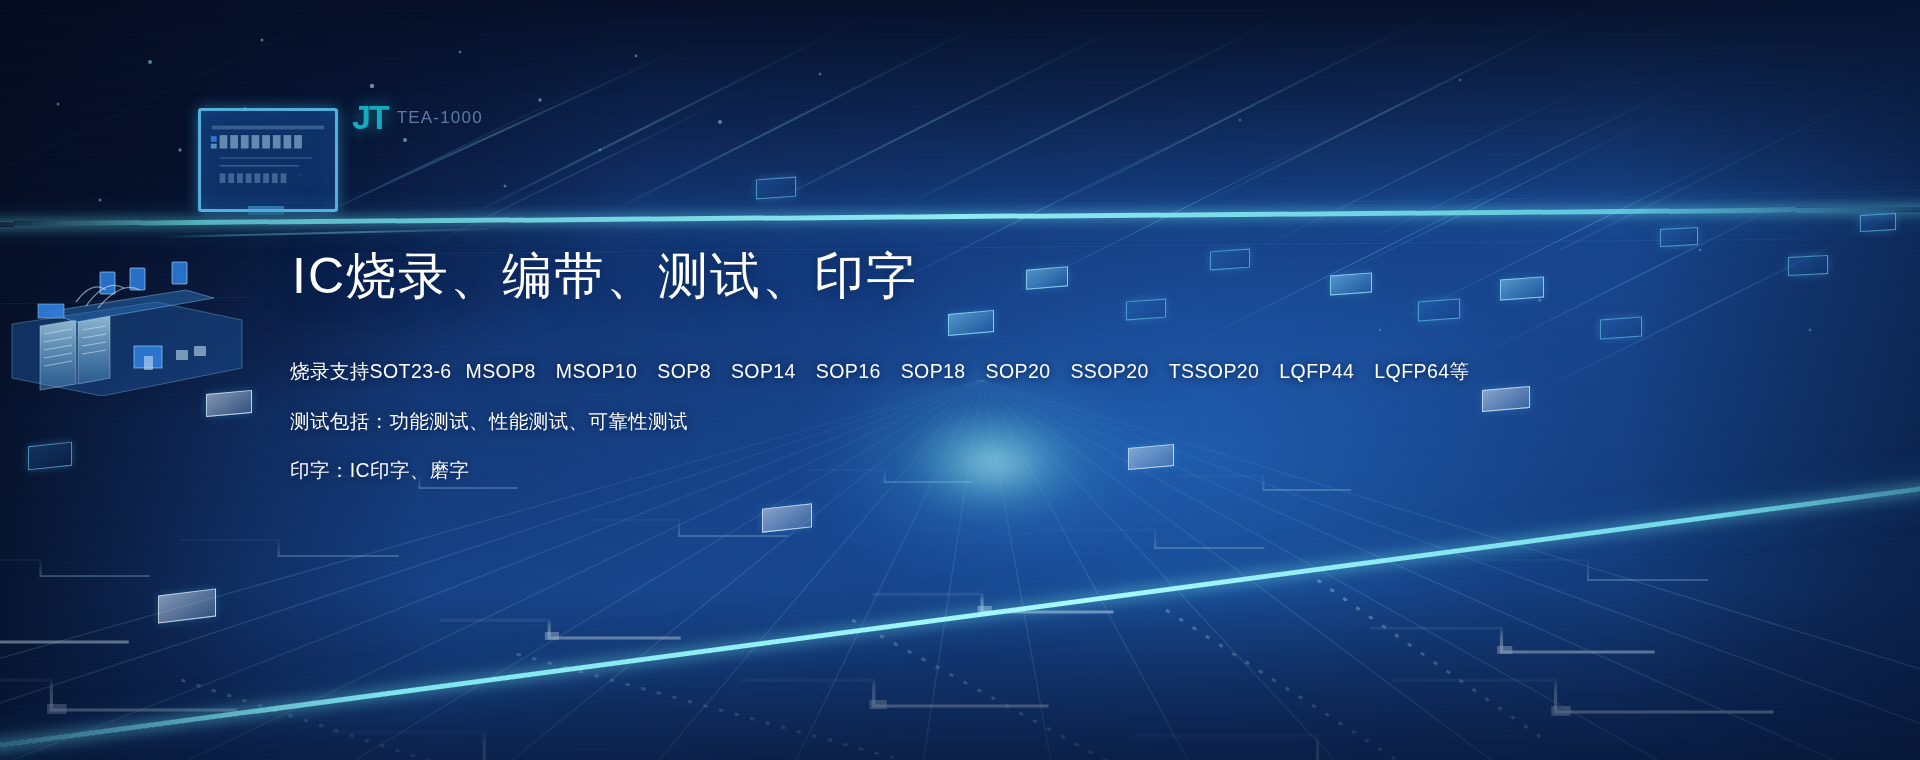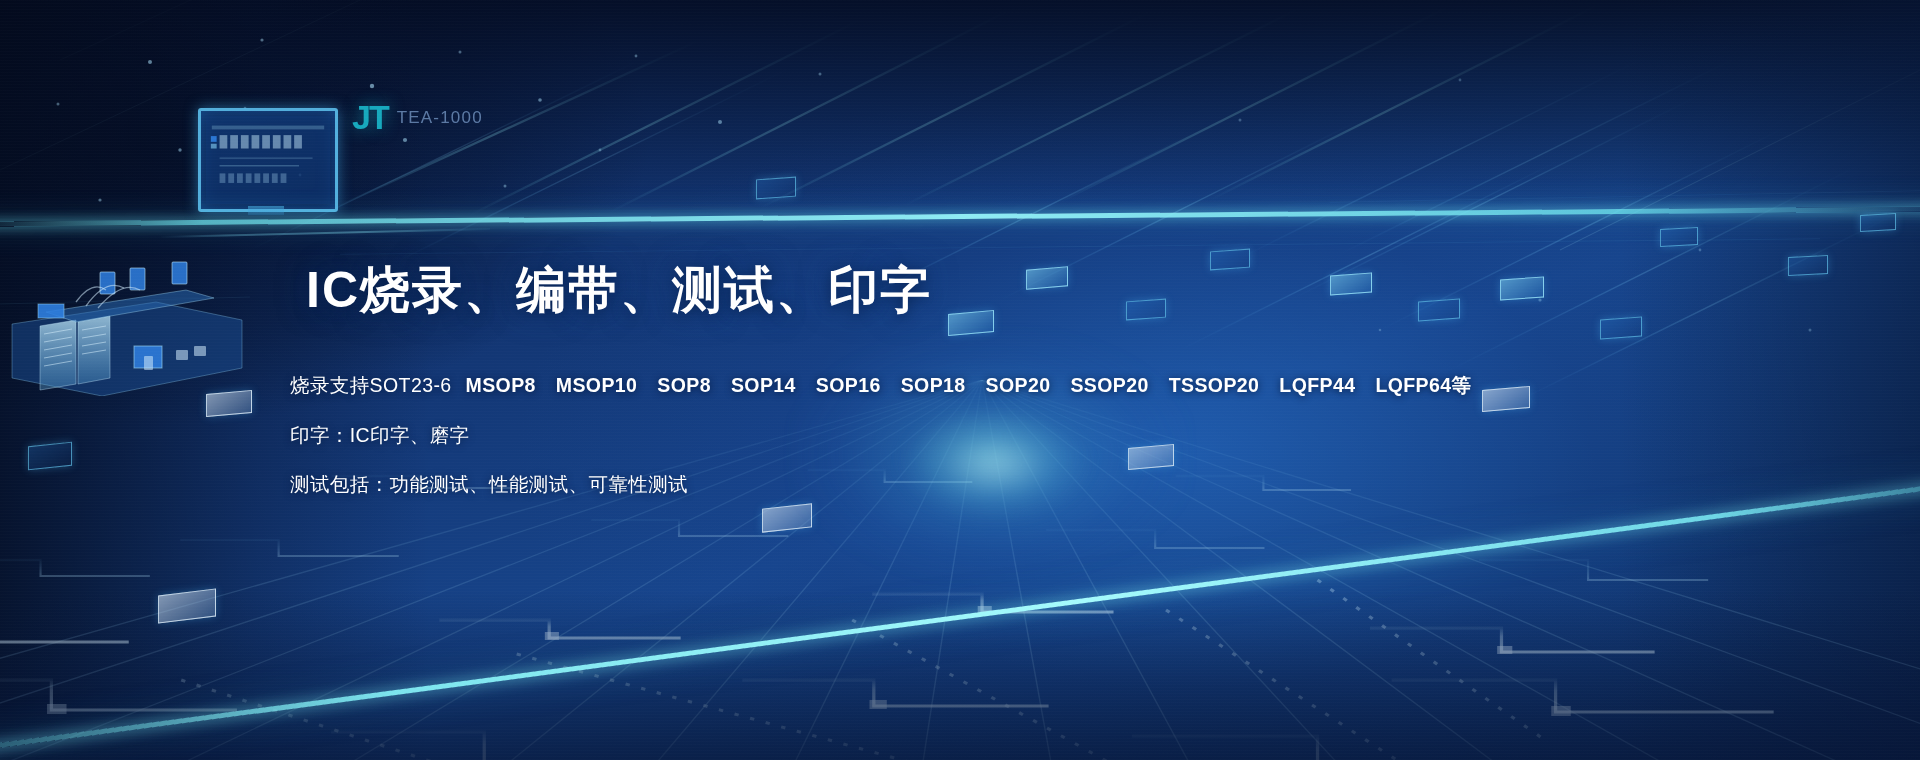--- a/index.html
+++ b/index.html
@@ -142,23 +142,23 @@
   
   .dots{position:absolute; inset:0; overflow:hidden;}
   .dots svg{display:block;width:100%;height:100%;}
 
   
   .content{
     position:absolute; left:290px; top:246px; width:1320px;
     z-index:40;
   }
   .headline{
-    margin:16px;
+    margin:2px;
     font-size:50px;
-    font-weight:700;
+    font-weight:400;
     color:#ffffff;
     letter-spacing:2px;
     line-height:1.12;
     text-shadow:0 2px 14px rgba(6,28,70,0.85), 0 0 30px rgba(20,70,140,0.55);
     white-space:nowrap;
   }
   .sublist{margin:0; padding:0; list-style:none;}
   .subline{
     color:#ffffff;
     font-size:19.5px;
@@ -166,21 +166,21 @@
     line-height:1;
     white-space:nowrap;
     text-shadow:0 1px 7px rgba(6,26,64,0.9);
   }
   .subline.pkgs{
     margin-top:58px;
     display:flex; align-items:flex-start;
     gap:0;
   }
   .pkg-lead{margin-right:14px;}
-  .pkg{margin-right:20px;font-weight:bold;}
+  .pkg{margin-right:20px;}
   .pkg:last-child{margin-right:12px;}
   .subline.r2{margin-top:30px;}
   .subline.r3{margin-top:30px;}
 
   
   .scan{
     position:absolute; inset:0;
     background:repeating-linear-gradient(0deg, rgba(255,255,255,0.012) 0px, rgba(255,255,255,0.012) 1px, rgba(0,0,0,0) 1px, rgba(0,0,0,0) 3px);
     pointer-events:none;
   }
@@ -483,19 +483,19 @@
         <span class="pkg">SOP8</span>
         <span class="pkg">SOP14</span>
         <span class="pkg">SOP16</span>
         <span class="pkg">SOP18</span>
         <span class="pkg">SOP20</span>
         <span class="pkg">SSOP20</span>
         <span class="pkg">TSSOP20</span>
         <span class="pkg">LQFP44</span>
         <span class="pkg">LQFP64等</span>
       </li>
+      <li class="subline r2">测试包括：功能测试、性能测试、可靠性测试</li>
       <li class="subline r3">印字：IC印字、磨字</li>
-      <li class="subline r2">测试包括：功能测试、性能测试、可靠性测试</li>
     </ul>
   </div>
 
   <div class="scan"></div>
 </div>
 
 </body></html>

